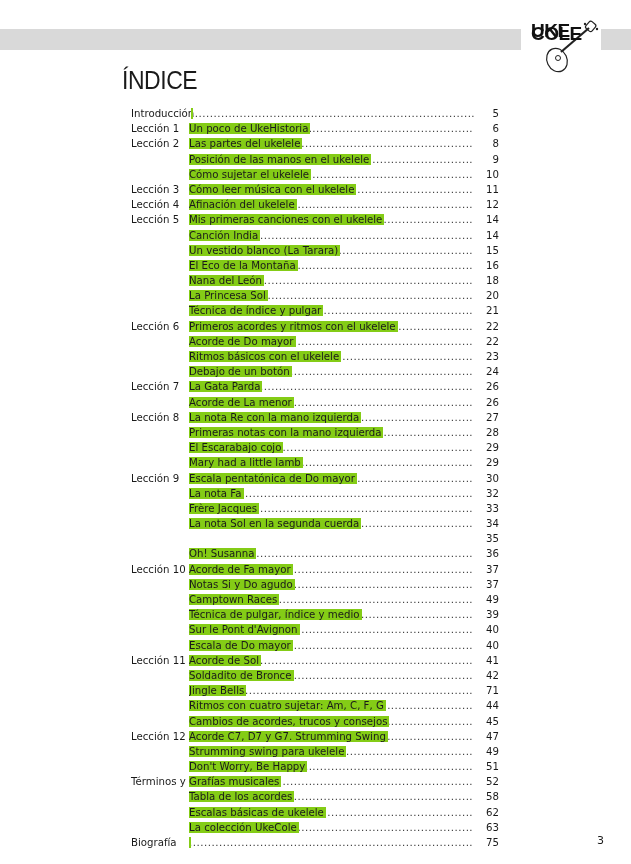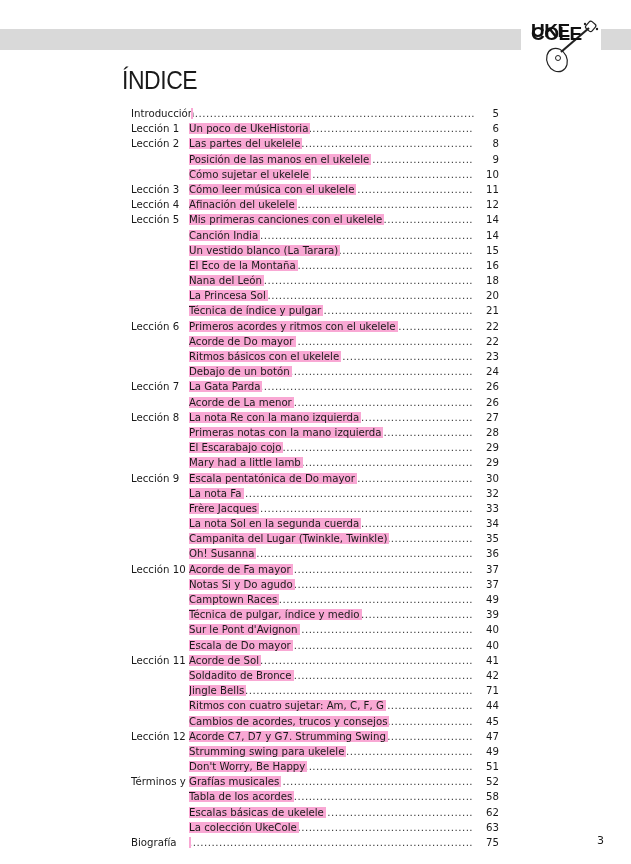--- a/index.html
+++ b/index.html
@@ -13,21 +13,21 @@
          font-weight: bold; font-size: 19px; line-height: 17px; letter-spacing: -0.5px; color: #111; }
   .logo .l1 { top: 2px; }
   .logo .l2 { top: 5px; }
   .logo svg { position: absolute; left: 0; top: 0; }
   .title { position: absolute; left: 122px; top: 66px; font-family: "Liberation Sans", sans-serif;
          font-size: 25px; font-weight: normal; letter-spacing: -0.5px; color: #1a1a1a; transform: scaleX(0.92); transform-origin: left; }
   .toc { position: absolute; left: 123px; top: 106px; width: 380px; }
   .row { position: relative; height: 15.2px; font-size: 10.2px; line-height: 15.2px; white-space: nowrap; }
   .label { position: absolute; left: 0; top: 0; margin-left: 8px; }
   .entry { position: absolute; left: 66px; top: 0; width: 283px; overflow: hidden; }
-  .entry .text { background: #f9a8d4; padding-right: 2px; position: relative; z-index: 1; }
+  .entry .text { background: #84cc16; padding-right: 2px; position: relative; z-index: 1; }
   .entry .dots { position: absolute; left: 0; right: 0; top: 0; color: #333; letter-spacing: 0.5px; overflow: hidden; z-index: 0; }
   .page { position: absolute; right: 4px; top: 0; text-align: right; }
   .folio { position: absolute; left: 597px; top: 834px; font-size: 11px; color: #1a1a1a; }
 </style>
 </head>
 <body>
 
 <div class="band band-left"></div>
 <div class="band band-right"></div>
 
@@ -182,21 +182,21 @@
       <span class="entry"><span class="dots">......................................................................................................................................................</span><span class="text">Frère Jacques</span></span>
       <span class="page">33</span>
     </div>
     <div class="row">
       <span class="label"></span>
       <span class="entry"><span class="dots">......................................................................................................................................................</span><span class="text">La nota Sol en la segunda cuerda</span></span>
       <span class="page">34</span>
     </div>
     <div class="row">
       <span class="label"></span>
-      <span class="entry"><span class="dots">......................................................................................................................................................</span><span class="text">Campanita del Lugar (Twinkle, Twinkle)</span></span>
+      <span class="entry"><span class="dots">......................................................................................................................................................</span></span>
       <span class="page">35</span>
     </div>
     <div class="row">
       <span class="label"></span>
       <span class="entry"><span class="dots">......................................................................................................................................................</span><span class="text">Oh! Susanna</span></span>
       <span class="page">36</span>
     </div>
     <div class="row">
       <span class="label">Lección 10</span>
       <span class="entry"><span class="dots">......................................................................................................................................................</span><span class="text">Acorde de Fa mayor</span></span>

